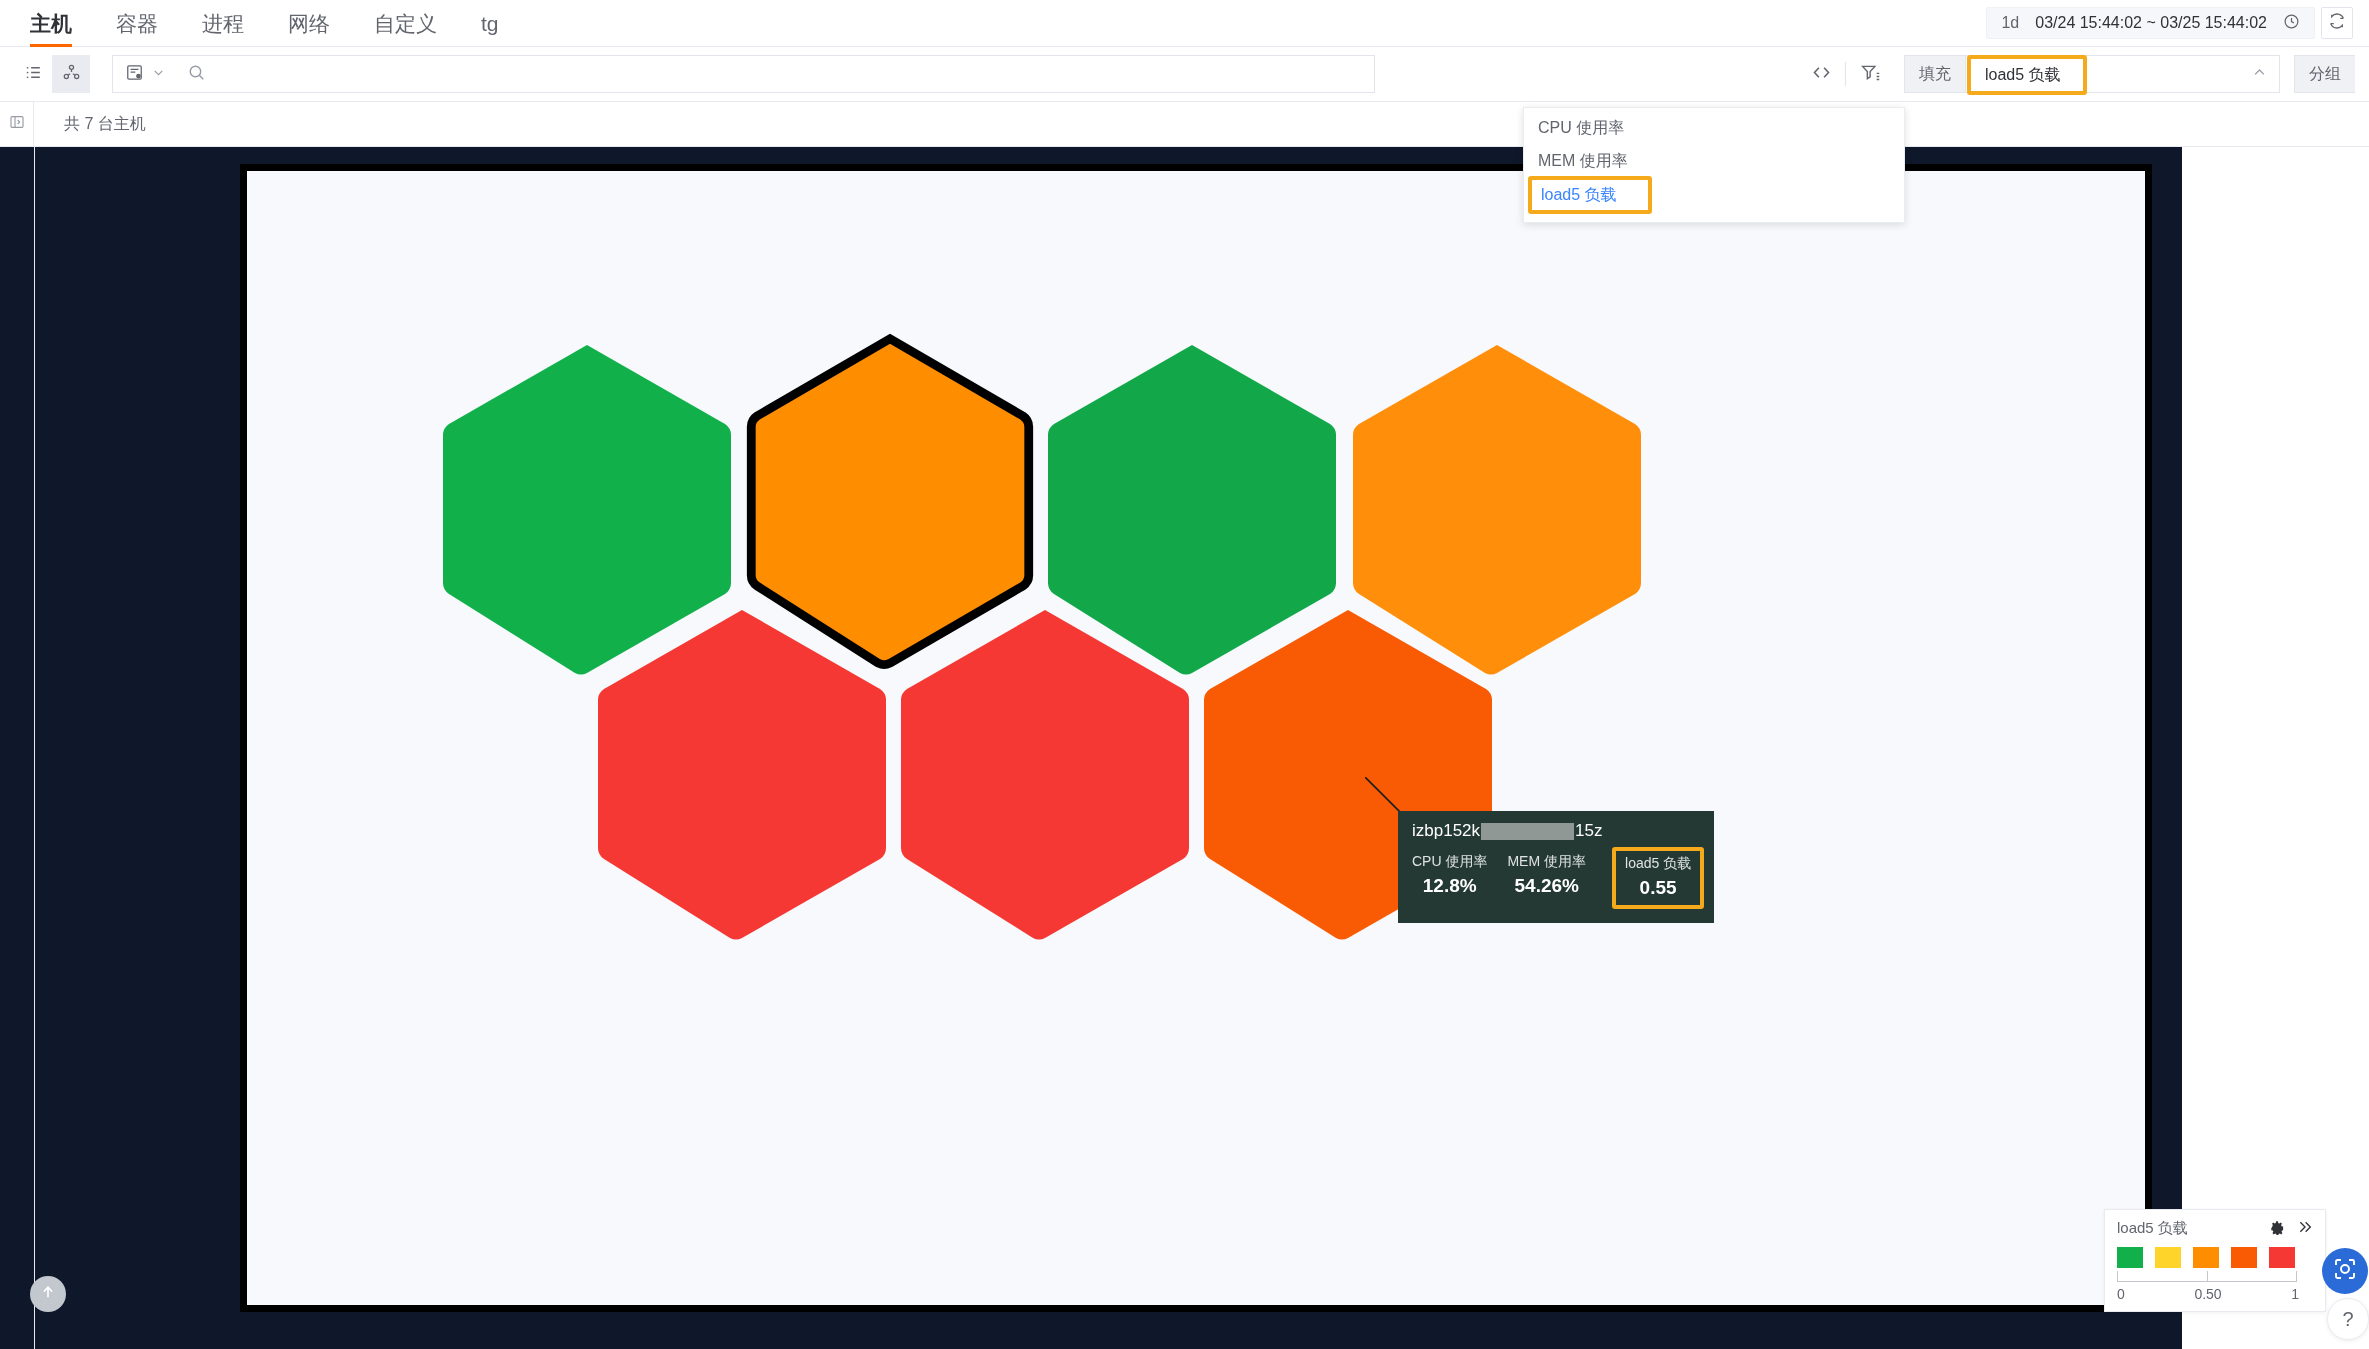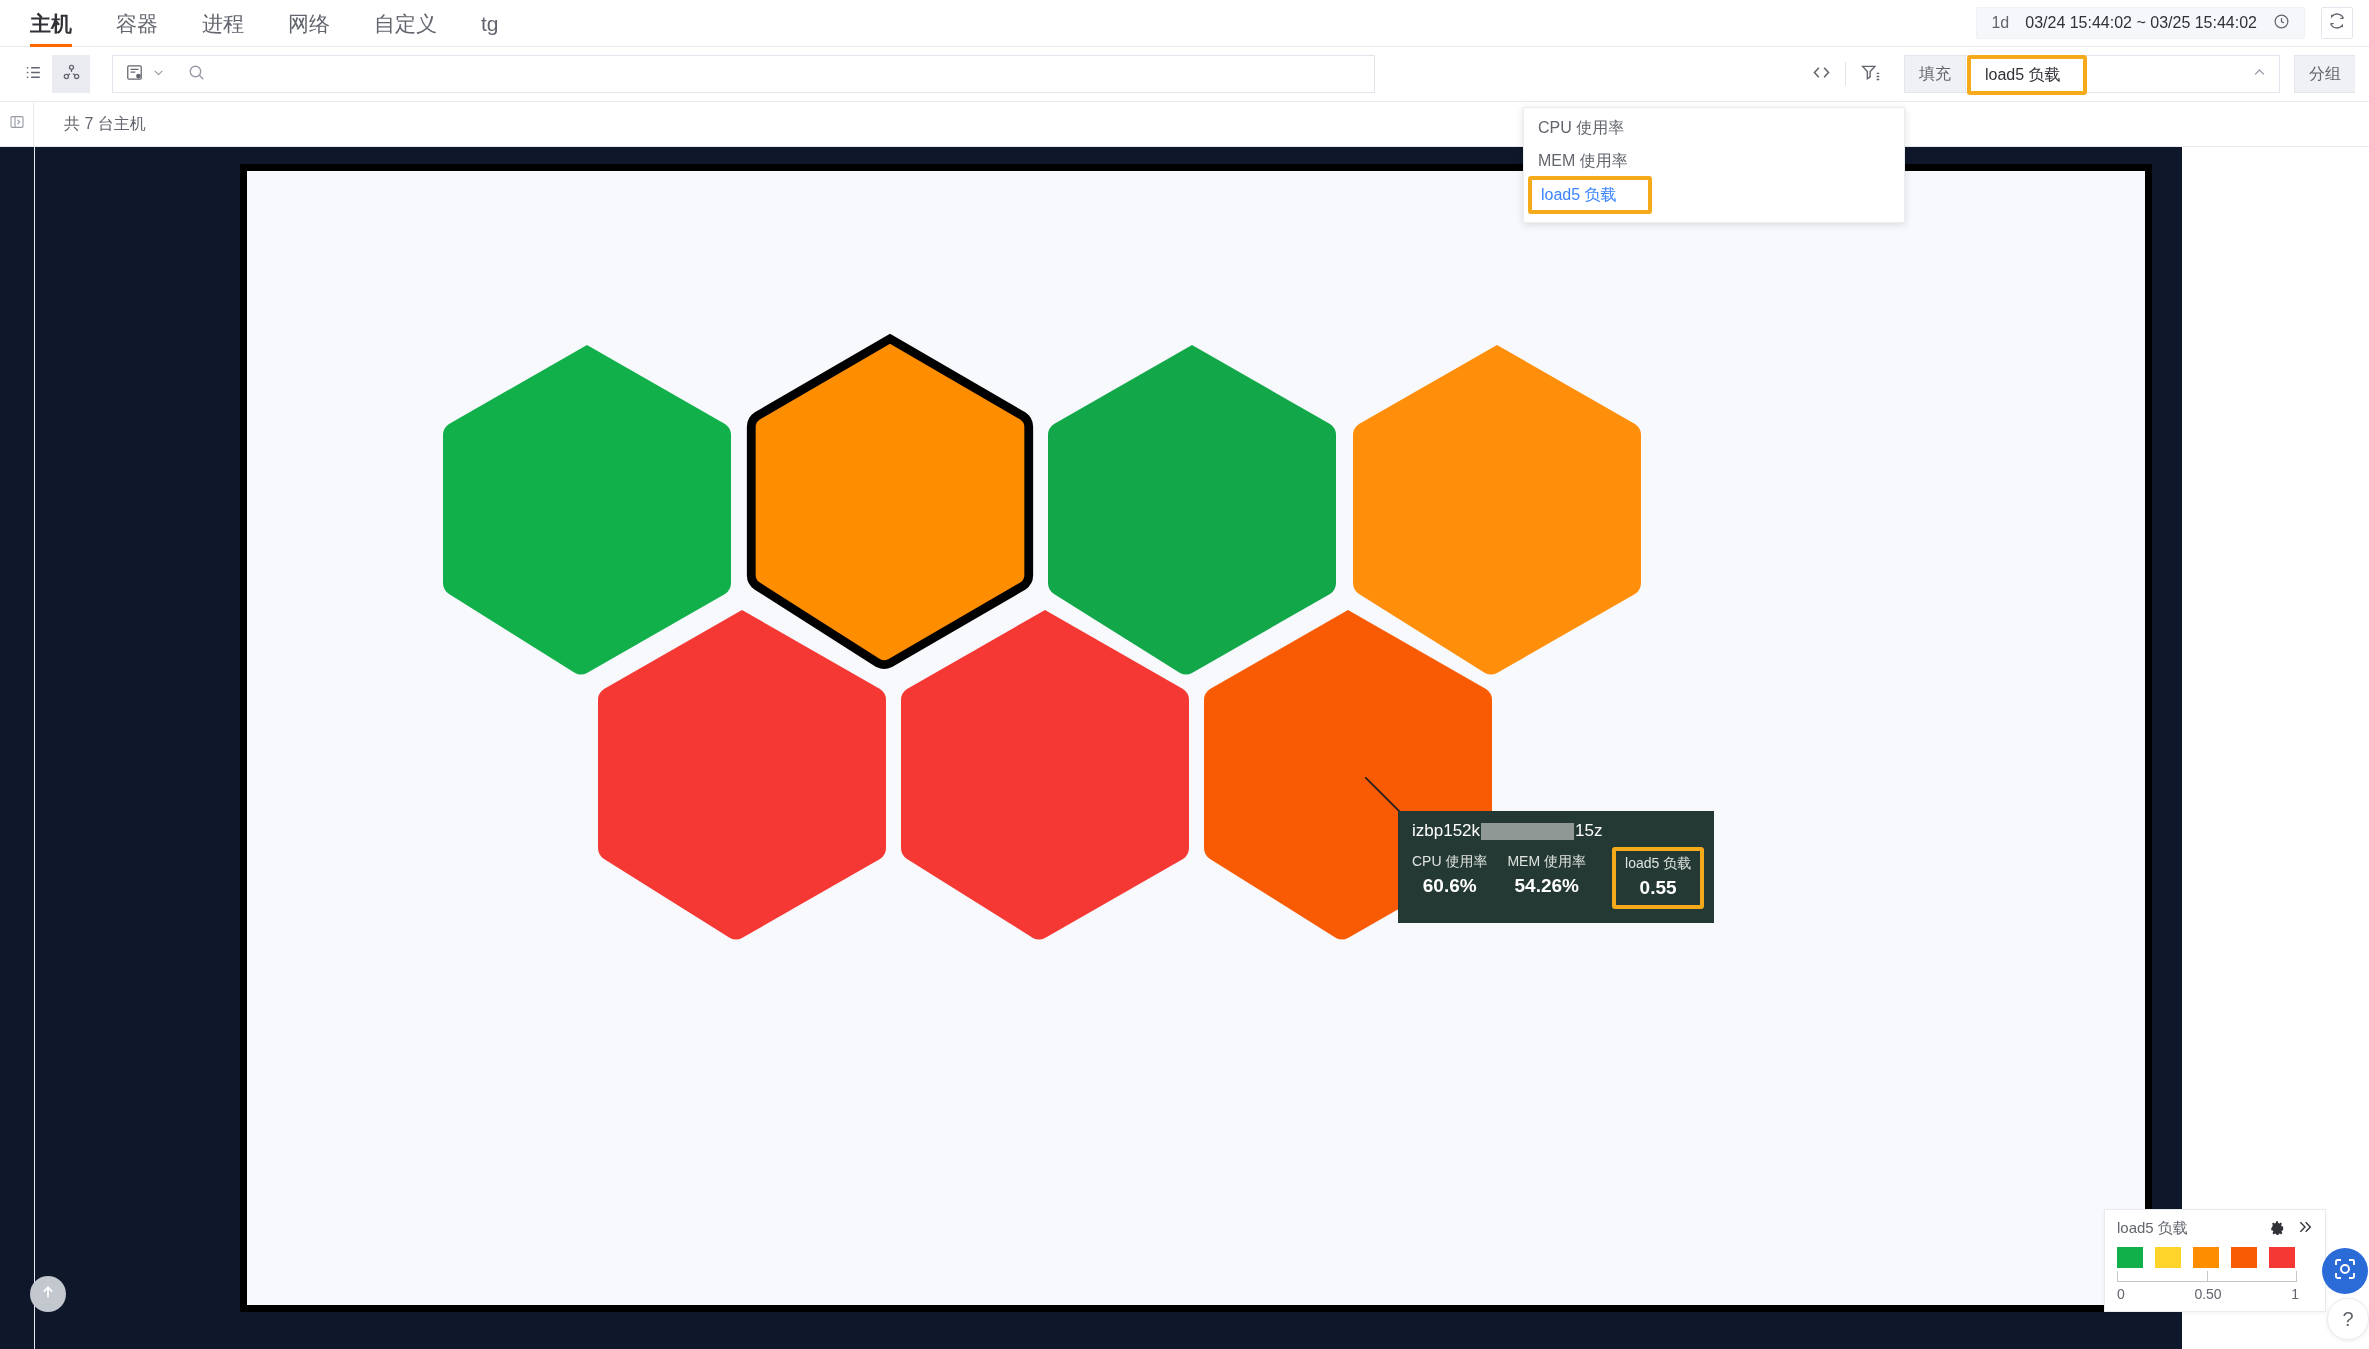--- a/index.html
+++ b/index.html
@@ -30,21 +30,21 @@
     white-space: nowrap;
   }
   .nav-tab.active { color: #313238; font-weight: bold; }
   .nav-tab.active::after {
     content: ""; position: absolute;
     left: 22px; right: 22px; bottom: 0;
     height: 3px; background: #ff6600;
   }
   .nav-right {
     margin-left: auto; display: flex; align-items: center;
-    padding-right: 16px; gap: 16px;
+    padding-right: 16px; gap: 6px;
   }
   .time-pill {
     display: flex; align-items: center; gap: 16px;
     height: 32px; padding: 0 14px;
     background: #f5f7fa; border: 1px solid #f0f1f5;
     border-radius: 2px;
     font-size: 16px; color: #63656e; white-space: nowrap;
   }
   .time-pill .range { color: #313238; }
   .icon-btn {
@@ -494,21 +494,21 @@
 
     <div class="tooltip">
       <div class="tt-title">
         <span>izbp152k</span>
         <span class="tt-redact"></span>
         <span>15z</span>
       </div>
       <div class="tt-metrics">
         <div class="tt-metric">
           <div class="k">CPU 使用率</div>
-          <div class="v">60.6%</div>
+          <div class="v">12.8%</div>
         </div>
         <div class="tt-metric">
           <div class="k">MEM 使用率</div>
           <div class="v">54.26%</div>
         </div>
         <div class="tt-metric hl">
           <div class="k">load5 负载</div>
           <div class="v">0.55</div>
         </div>
       </div>

